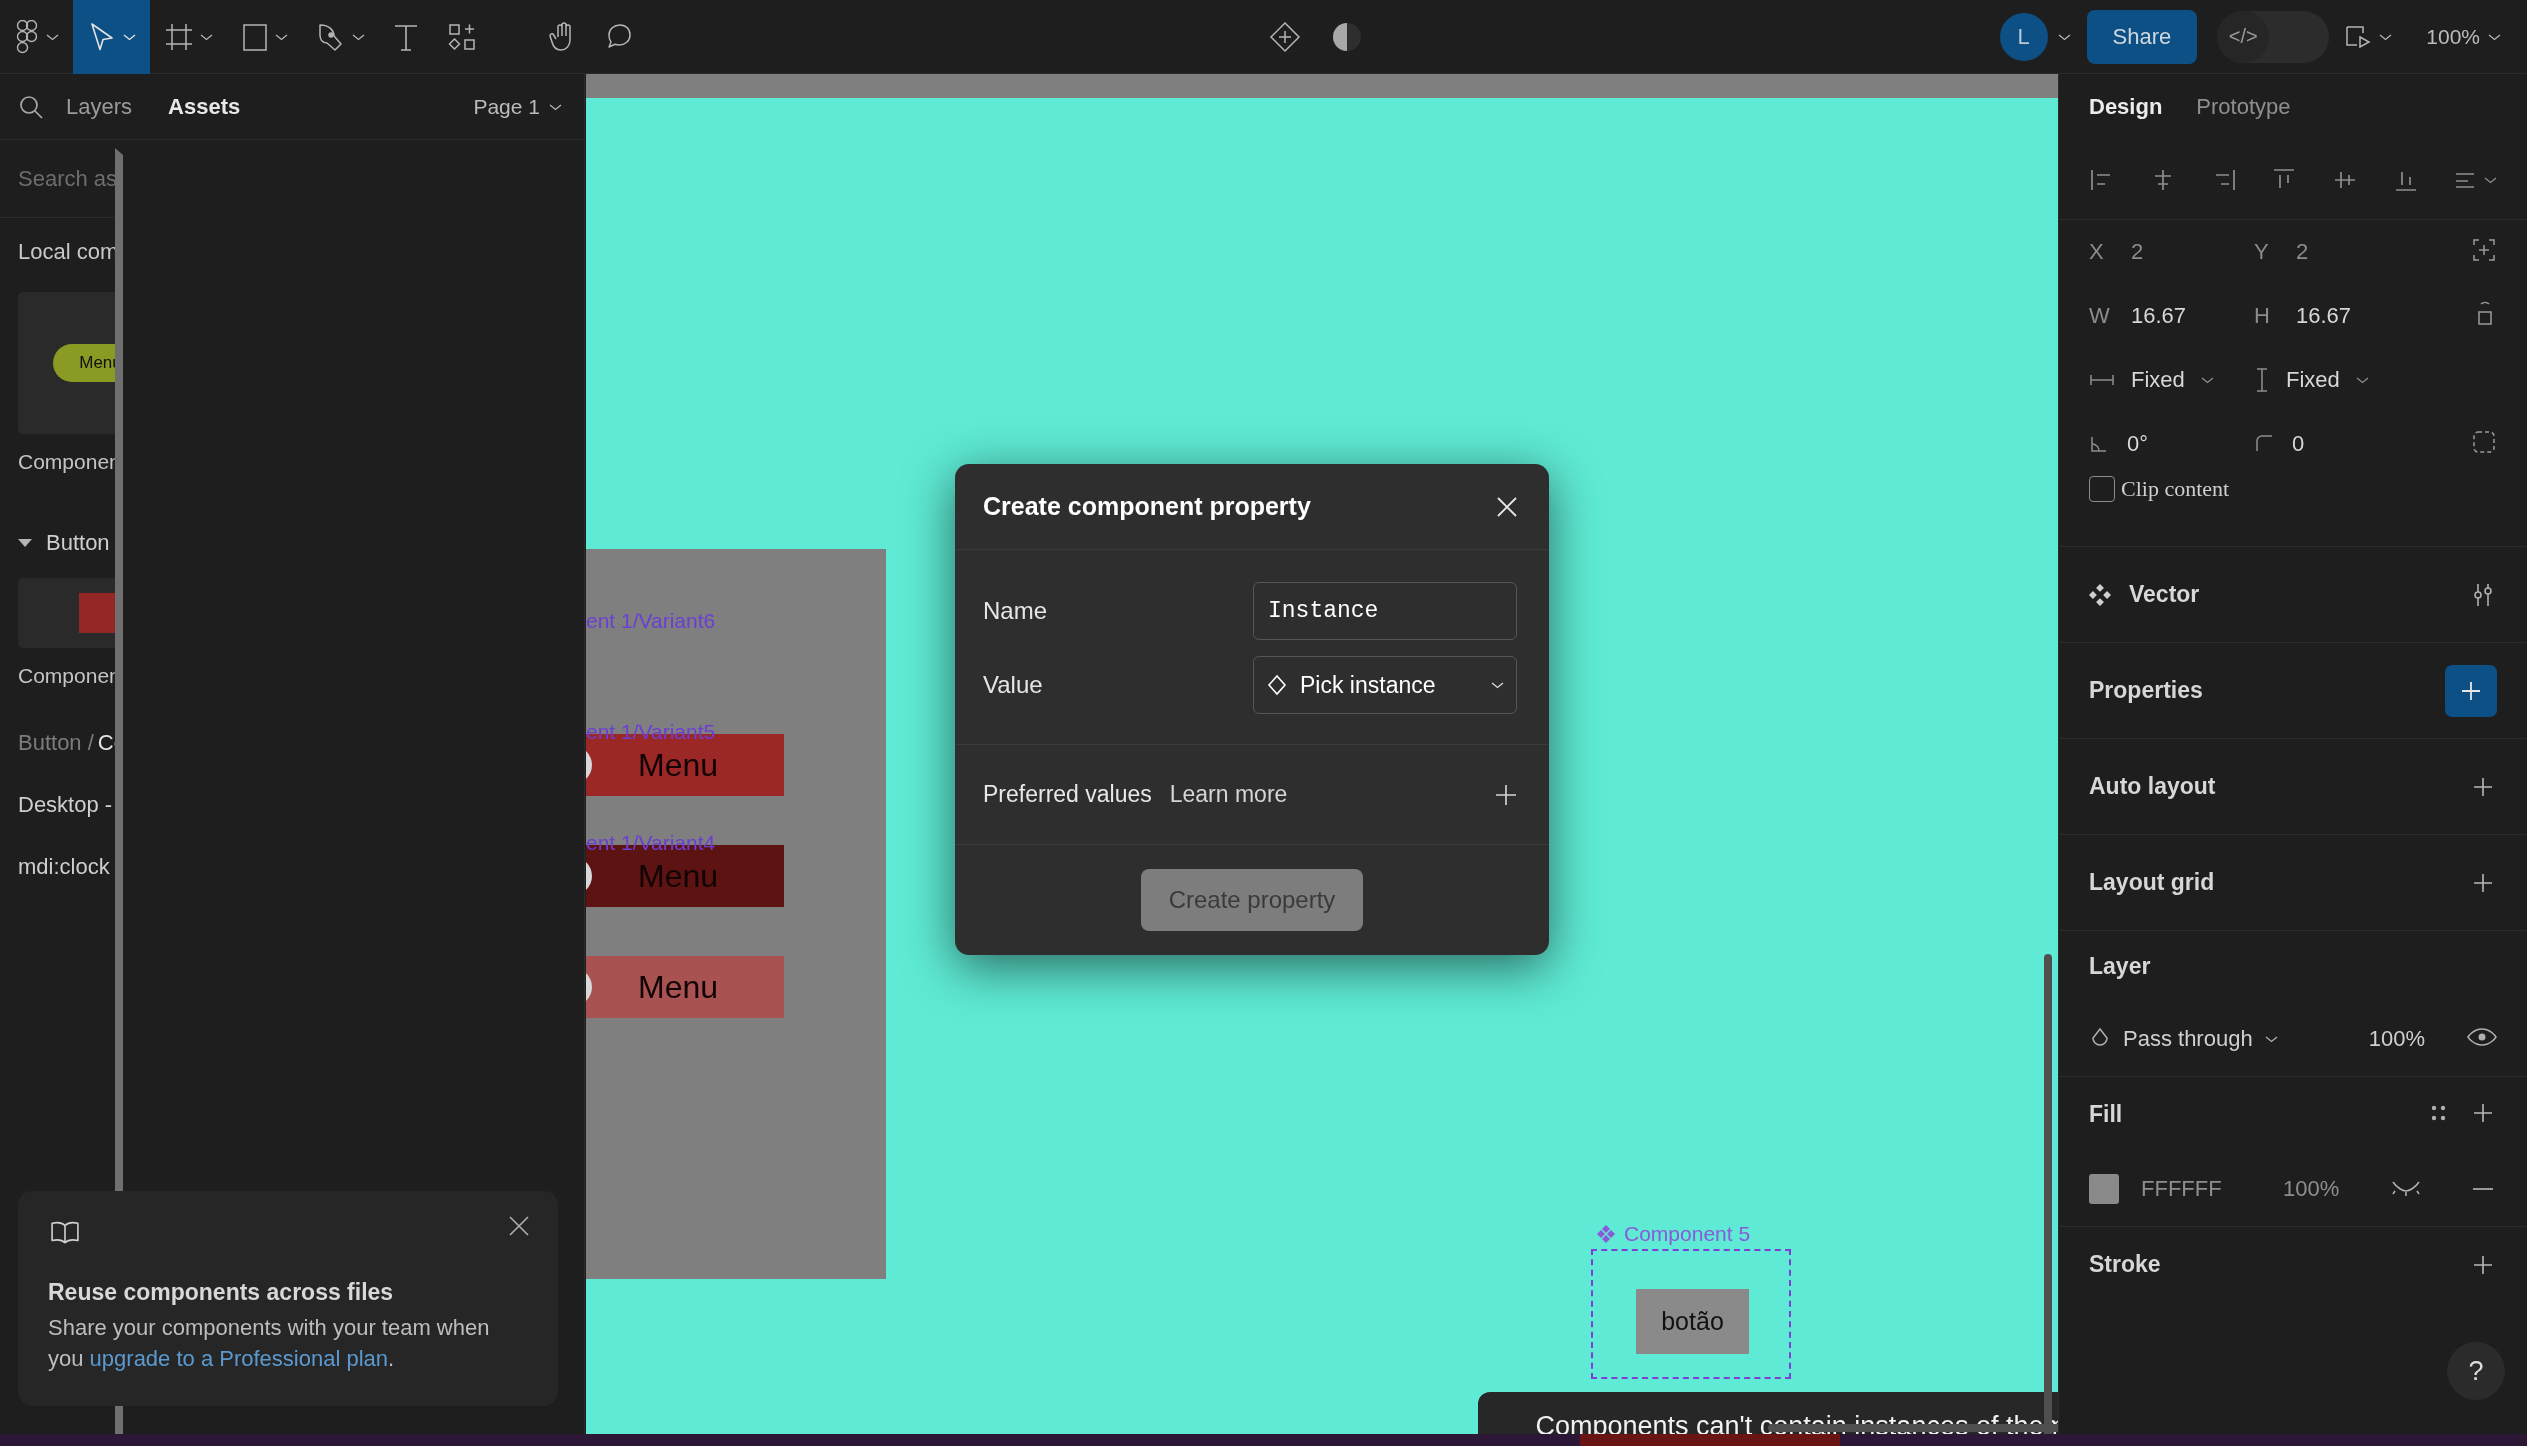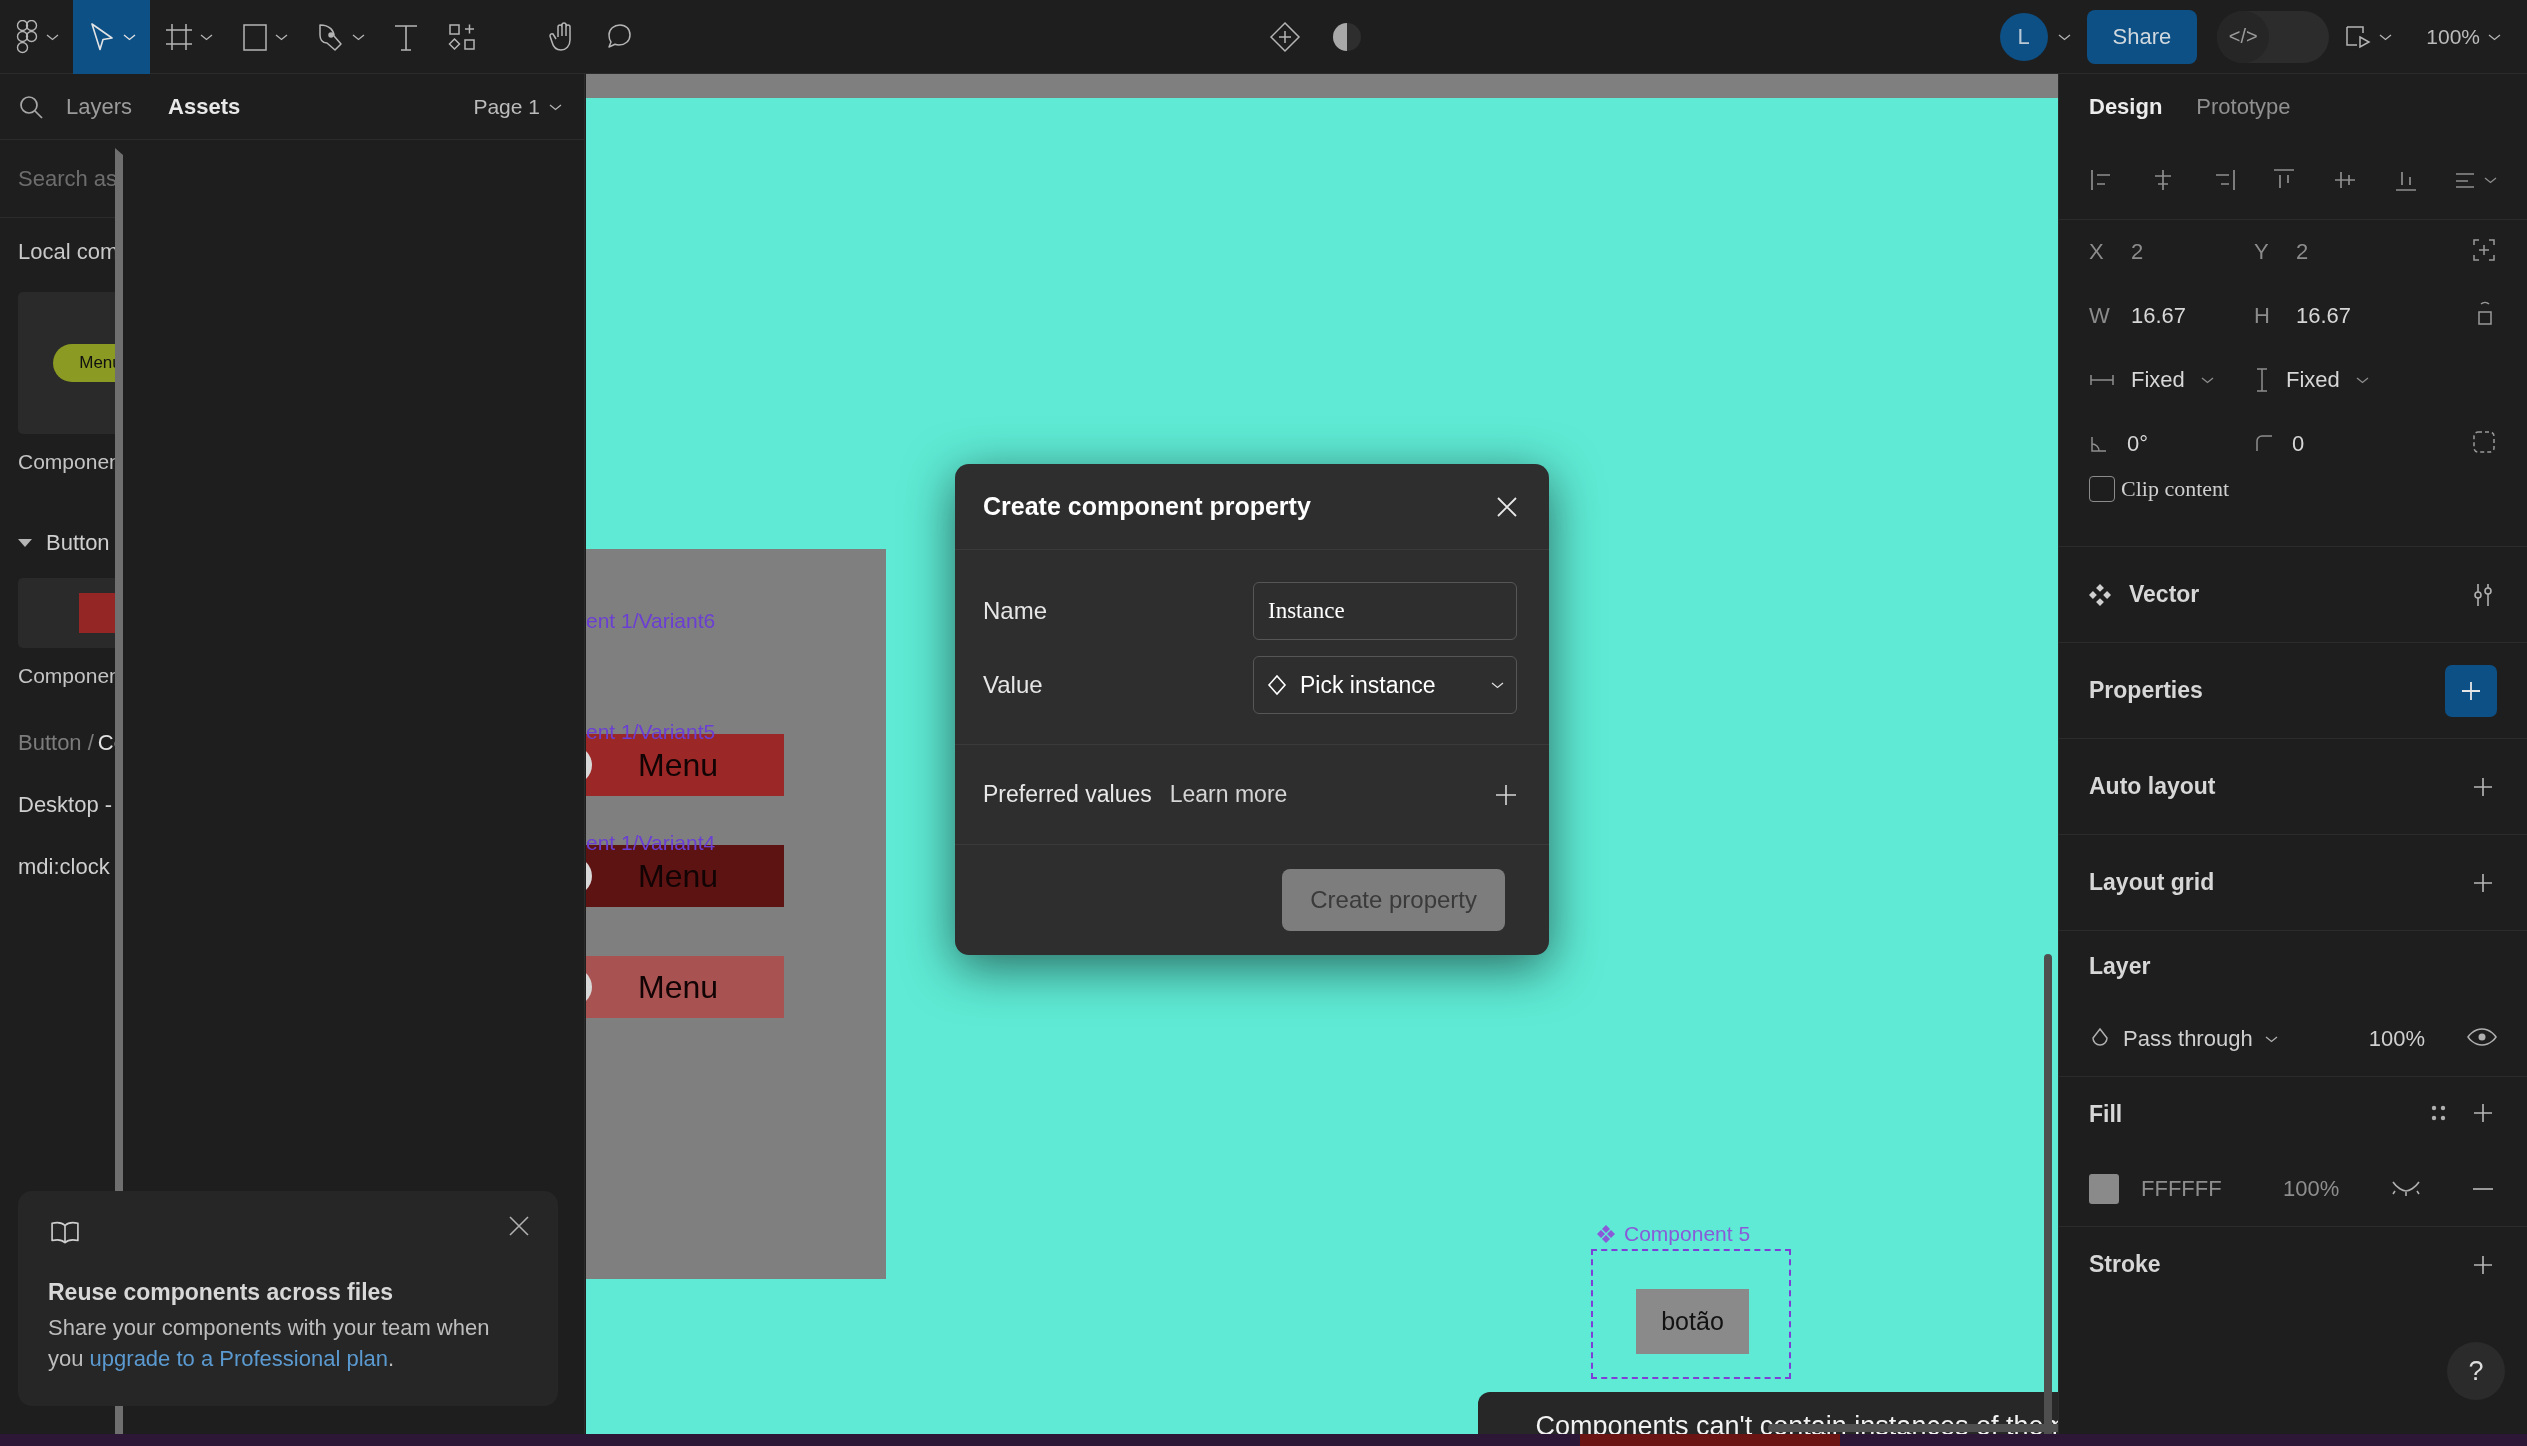--- a/index.html
+++ b/index.html
@@ -191,36 +191,36 @@
     padding: 0 28px; border-bottom: 1px solid #3a3a3a;
   }
   .modal-title { font-size: 25px; font-weight: bold; color: #fff; }
   .modal-close { cursor: pointer; }
   .modal-body { padding: 24px 28px 22px 28px; border-bottom: 1px solid #3a3a3a; }
   .field-row { display: flex; align-items: center; height: 74px; }
   .field-label { width: 270px; font-size: 24px; color: #e6e6e6; }
   .field-input {
     width: 264px; height: 58px; background: transparent; border: 1px solid #565656;
     border-radius: 6px; color: #fff; font-size: 23px; padding: 0 14px;
-    font-family: Liberation Serif, serif; outline: none;
+    font-family: Liberation Mono, monospace; outline: none;
   }
   .field-select {
     width: 264px; height: 58px; background: transparent; border: 1px solid #565656;
     border-radius: 6px; color: #fff; font-size: 23px; padding: 0 12px;
     display: flex; align-items: center; gap: 12px; cursor: pointer;
   }
   .field-select .sel-chev { margin-left: auto; }
   .modal-pref {
     height: 100px; display: flex; align-items: center; padding: 0 28px;
     gap: 18px; border-bottom: 1px solid #3a3a3a;
   }
   .pref-title { font-size: 23px; font-weight: normal; color: #e8e8e8; }
   .pref-learn { font-size: 23px; color: #d5d5d5; cursor: pointer; }
   .pref-add { margin-left: auto; cursor: pointer; }
-  .modal-foot { height: 110px; display: flex; align-items: center; justify-content: flex-end; padding: 0 44px; }
+  .modal-foot { height: 110px; display: flex; align-items: center; justify-content: center; padding: 0 44px; }
   .create-btn {
     background: #7d7d7d; color: #3a3a3a; border: none; border-radius: 8px;
     height: 62px; padding: 0 28px; font-size: 24px; font-family: inherit; cursor: not-allowed;
   }
 
   
   .right {
     position: absolute; right: 0; top: 74px; width: 469px; height: 1372px;
     background: #1e1e1e; border-left: 1px solid #2b2b2b;
   }

